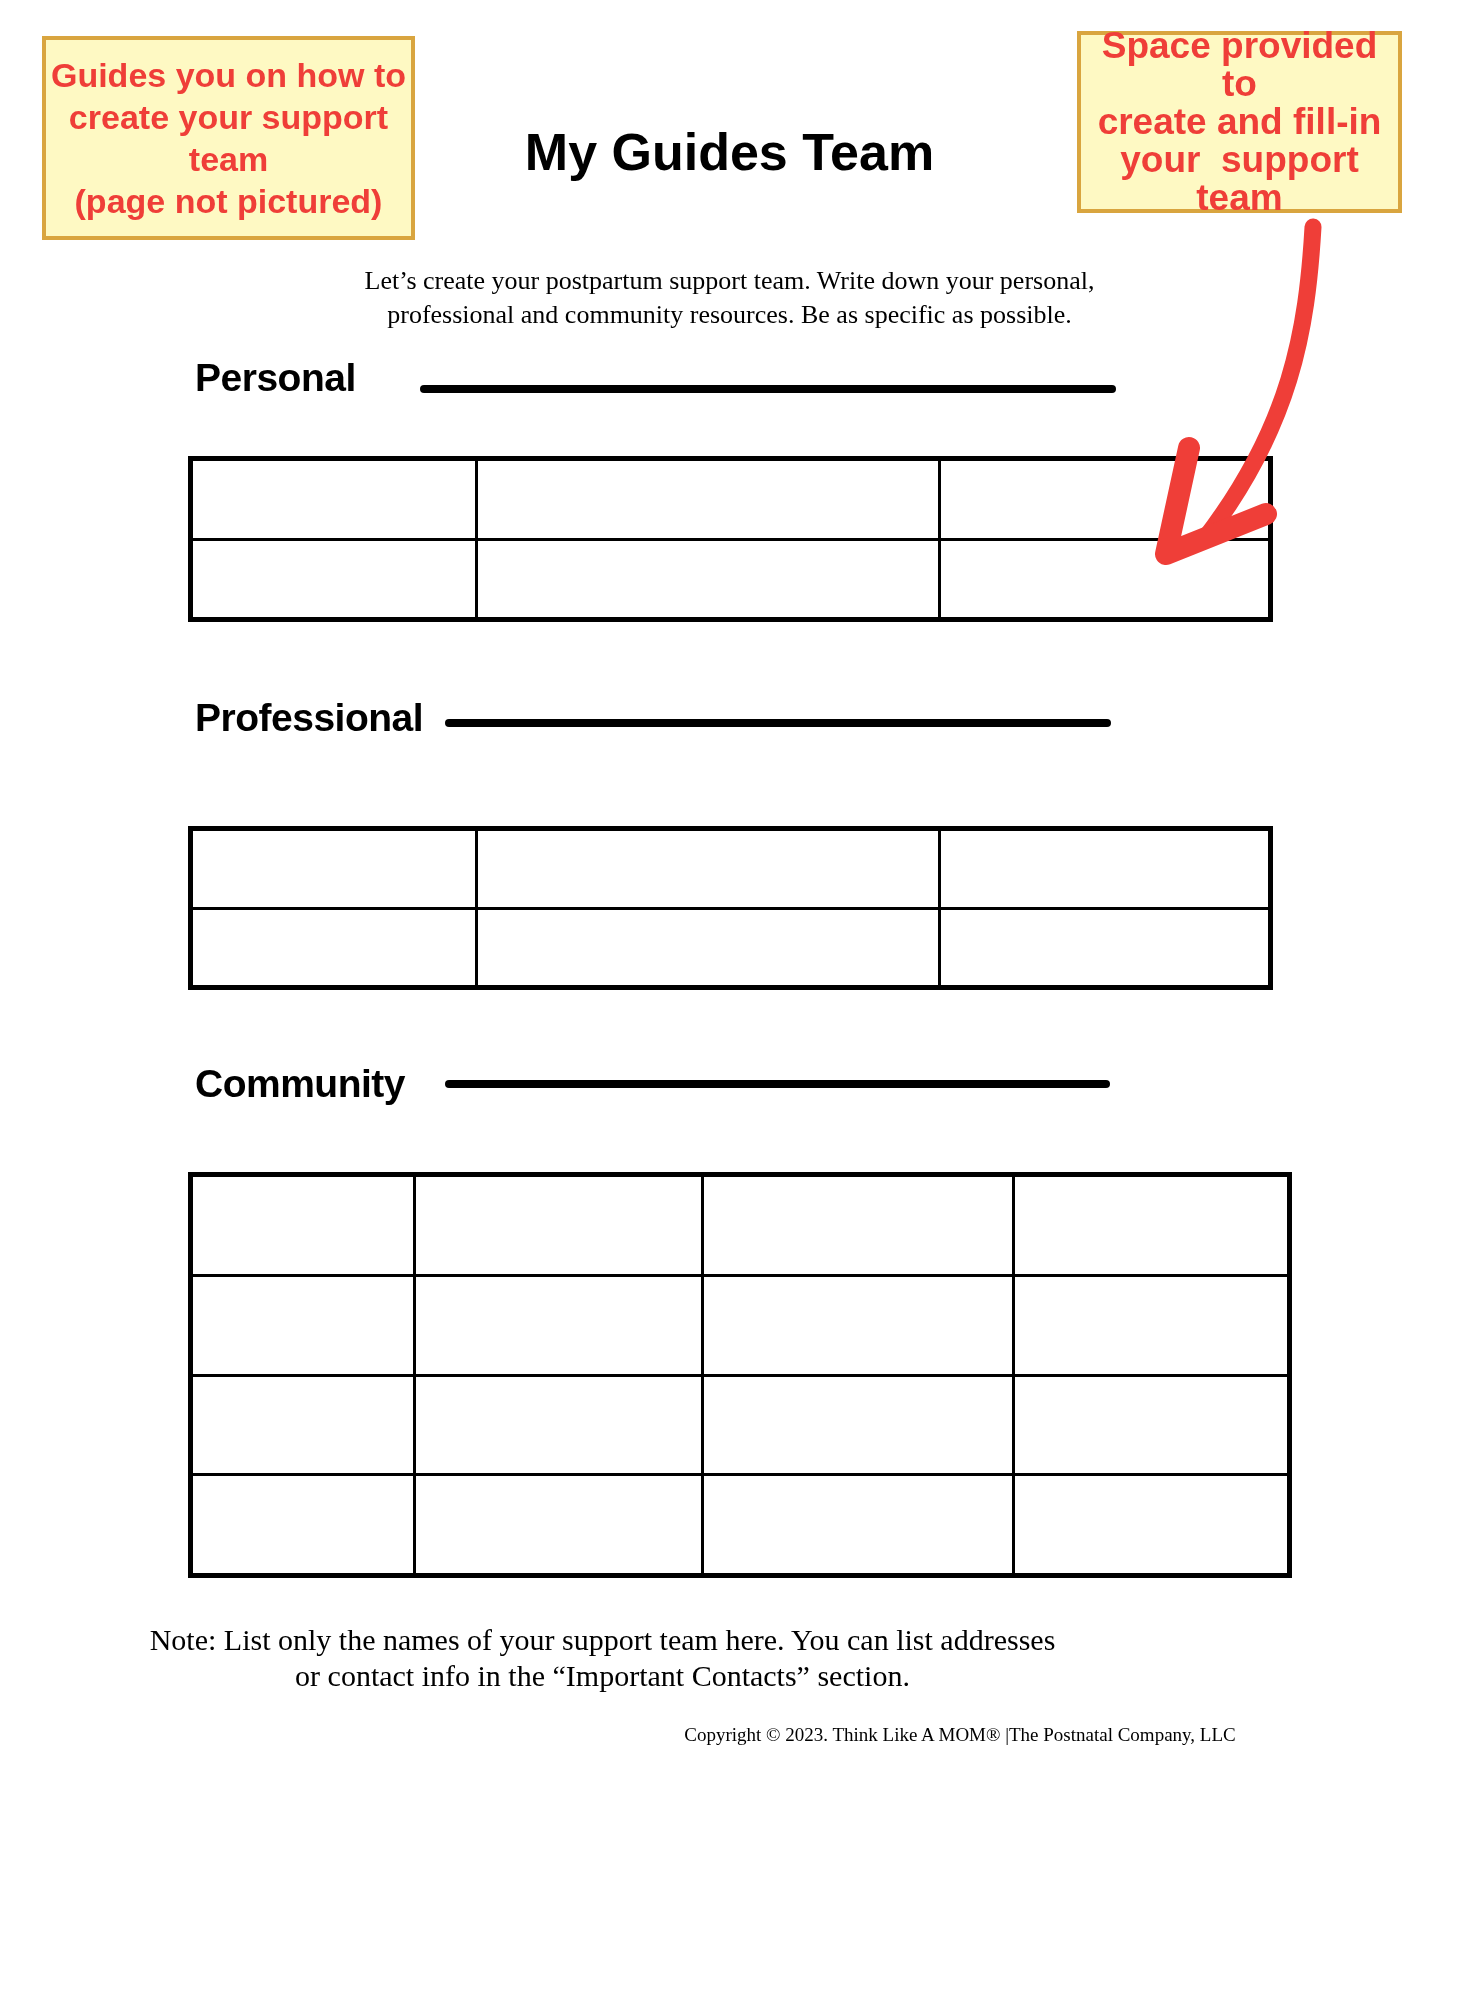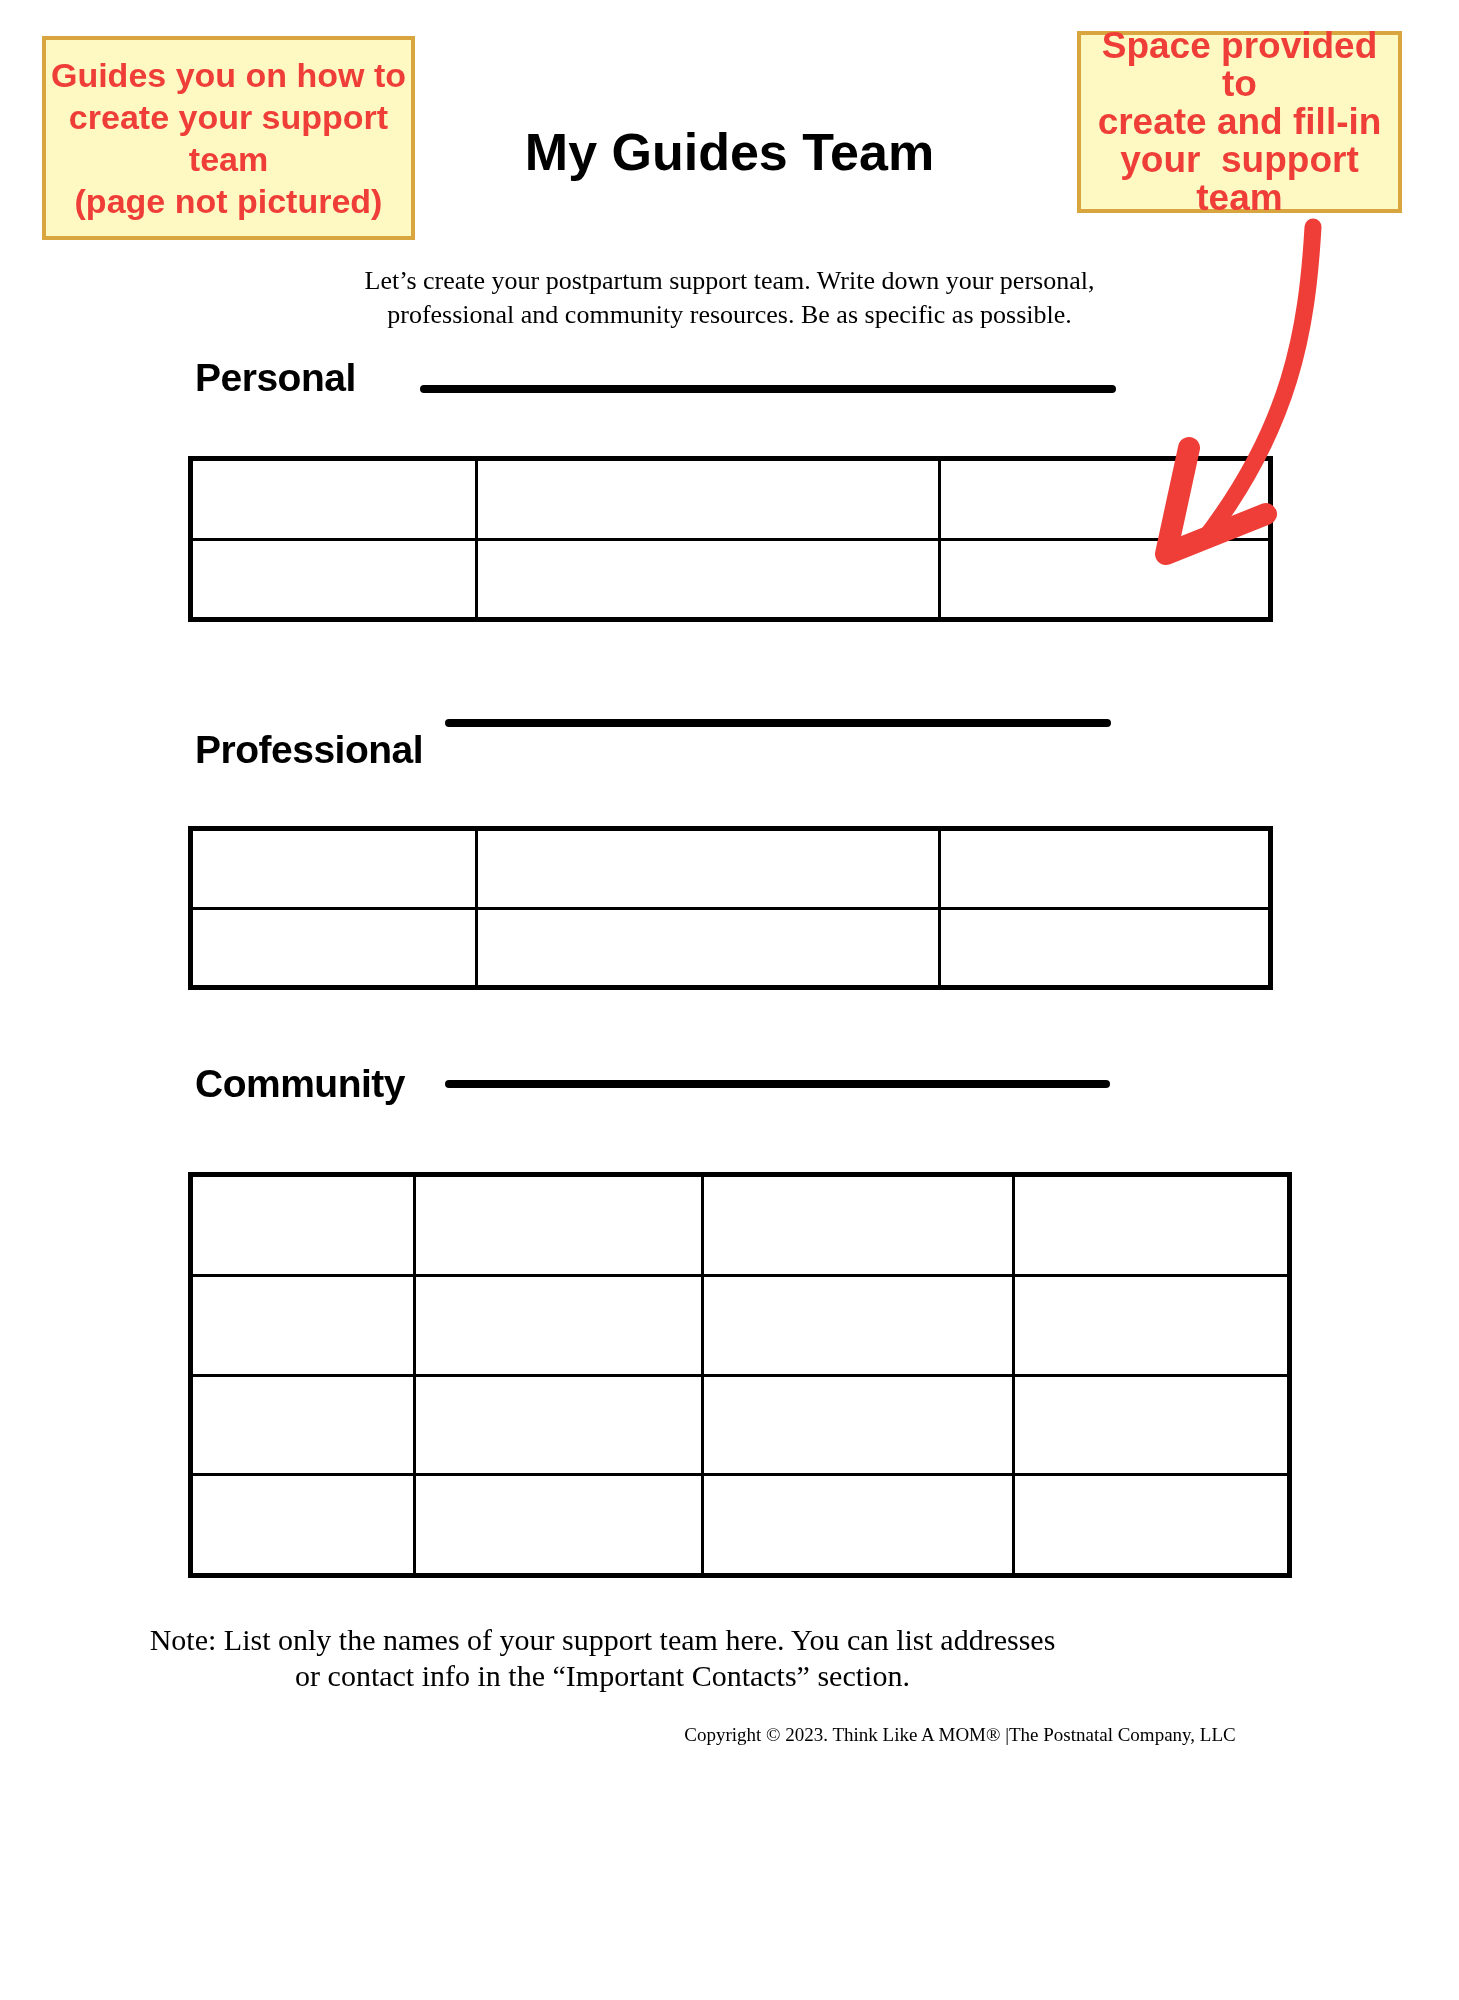--- a/index.html
+++ b/index.html
@@ -54,21 +54,21 @@
   }
   .cell{background:#fff;}
 
   .sec-personal .sec-heading{left:195px;top:356px;}
   .sec-personal .sec-line{left:420px;top:385px;width:696px;}
   .sec-personal .sec-table{
     left:188px;top:456px;width:1085px;height:166px;
     grid-template-columns:286fr 467fr 332fr;grid-template-rows:1fr 1fr;
   }
 
-  .sec-professional .sec-heading{left:195px;top:696px;margin-top:32px;}
+  .sec-professional .sec-heading{left:195px;top:696px;}
   .sec-professional .sec-line{left:445px;top:719px;width:666px;}
   .sec-professional .sec-table{
     left:188px;top:826px;width:1085px;height:164px;
     grid-template-columns:286fr 467fr 332fr;grid-template-rows:1fr 1fr;
   }
 
   .sec-community .sec-heading{left:195px;top:1062px;}
   .sec-community .sec-line{left:445px;top:1080px;width:665px;}
   .sec-community .sec-table{
     left:188px;top:1172px;width:1104px;height:406px;

